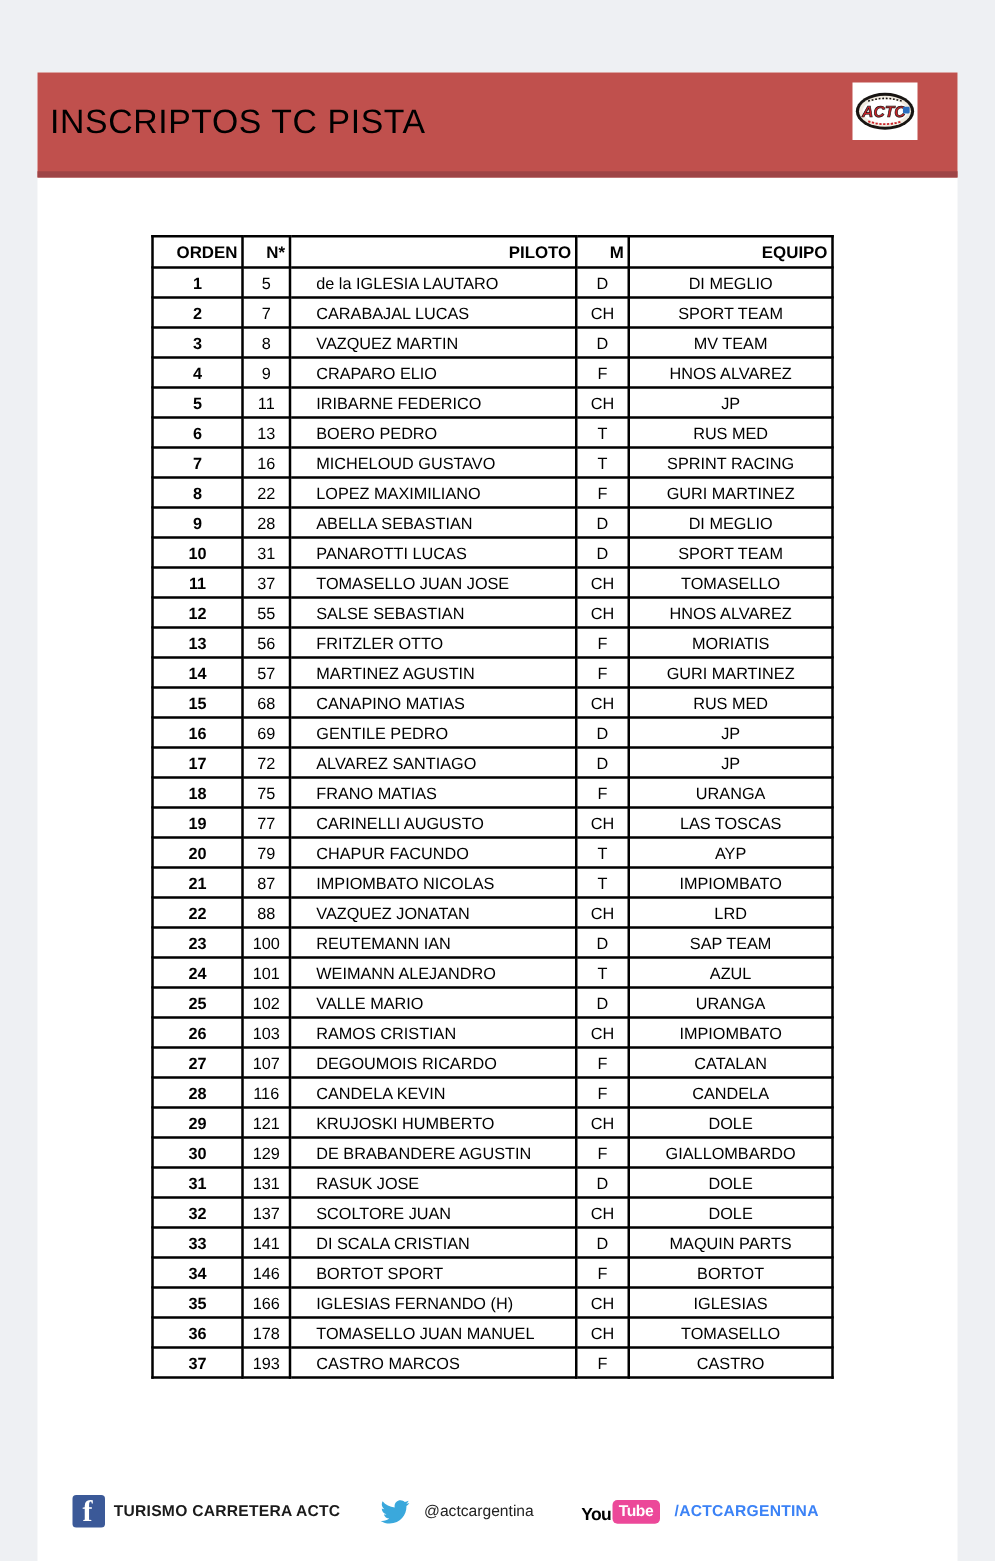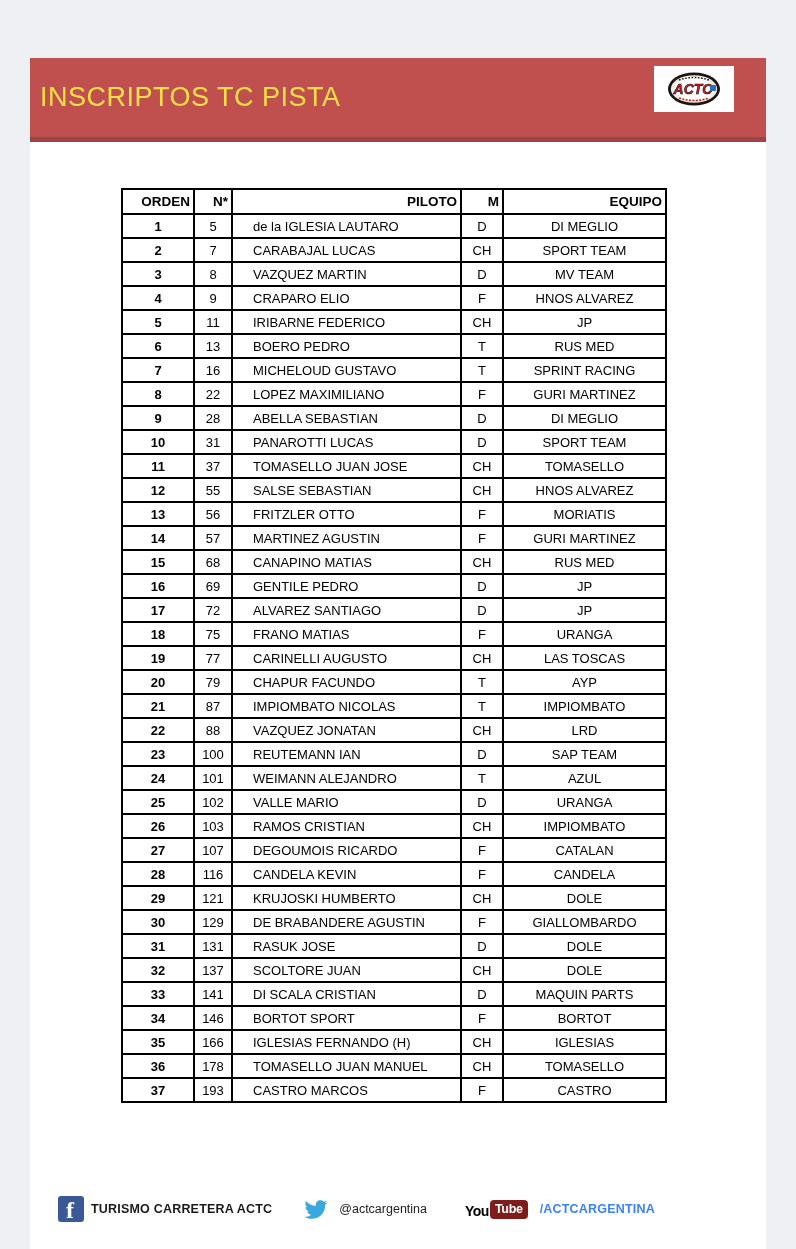--- a/index.html
+++ b/index.html
@@ -11,25 +11,25 @@
   }
   .sheet{
     position:absolute;left:30px;top:58px;width:736px;height:1191px;
     background:#ffffff;
   }
   .banner{
     position:relative;height:79px;background:#c0504d;
     border-bottom:5px solid #9e4446;
   }
   .banner-title{
-    margin:0;color:#fde047;font-size:27px;font-weight:400;
+    margin:0;color:#000000;font-size:27px;font-weight:400;
     line-height:79px;padding-left:10px;letter-spacing:0.5px;
   }
   .logo-box{
-    position:absolute;top:8px;right:32px;width:80px;height:46px;
+    position:absolute;top:8px;right:32px;width:52px;height:46px;
     background:#ffffff;display:flex;align-items:center;justify-content:center;
   }
   .table-wrap{position:absolute;left:91px;top:130px;}
   table.grid{border-collapse:collapse;table-layout:fixed;}
   table.grid th, table.grid td{
     border:2px solid #000000;
     font-size:13px;color:#000000;
     height:22px;padding:0 3px;
     text-align:center;white-space:nowrap;overflow:hidden;
     line-height:1;
@@ -48,21 +48,21 @@
   }
   .fb-icon span{position:absolute;left:8px;top:1px;font-family:"Liberation Serif",serif;}
   .social-label{
     font-size:12.5px;font-weight:bold;color:#1a1a1a;margin-left:7px;letter-spacing:0.2px;
   }
   .tw-icon{margin-left:30px;flex:0 0 auto;}
   .tw-label{font-size:12.5px;font-weight:normal;color:#222;margin-left:9px;}
   .yt-logo{margin-left:38px;display:flex;align-items:flex-end;flex:0 0 auto;}
   .yt-you{font-weight:bold;font-size:14px;color:#000;letter-spacing:-0.5px;}
   .yt-tube{
-    background:#7f1d1d;color:#fff;font-weight:bold;font-size:12.5px;
+    background:#ec4899;color:#fff;font-weight:bold;font-size:12.5px;
     padding:2px 5px 3px 5px;border-radius:4px;margin-left:1px;letter-spacing:-0.3px;
   }
   .yt-label{font-size:12.5px;font-weight:bold;color:#3b82f6;margin-left:12px;letter-spacing:0.2px;}
 </style>
 </head>
 <body>
 
 <div class="sheet">
 
   <div class="banner">

